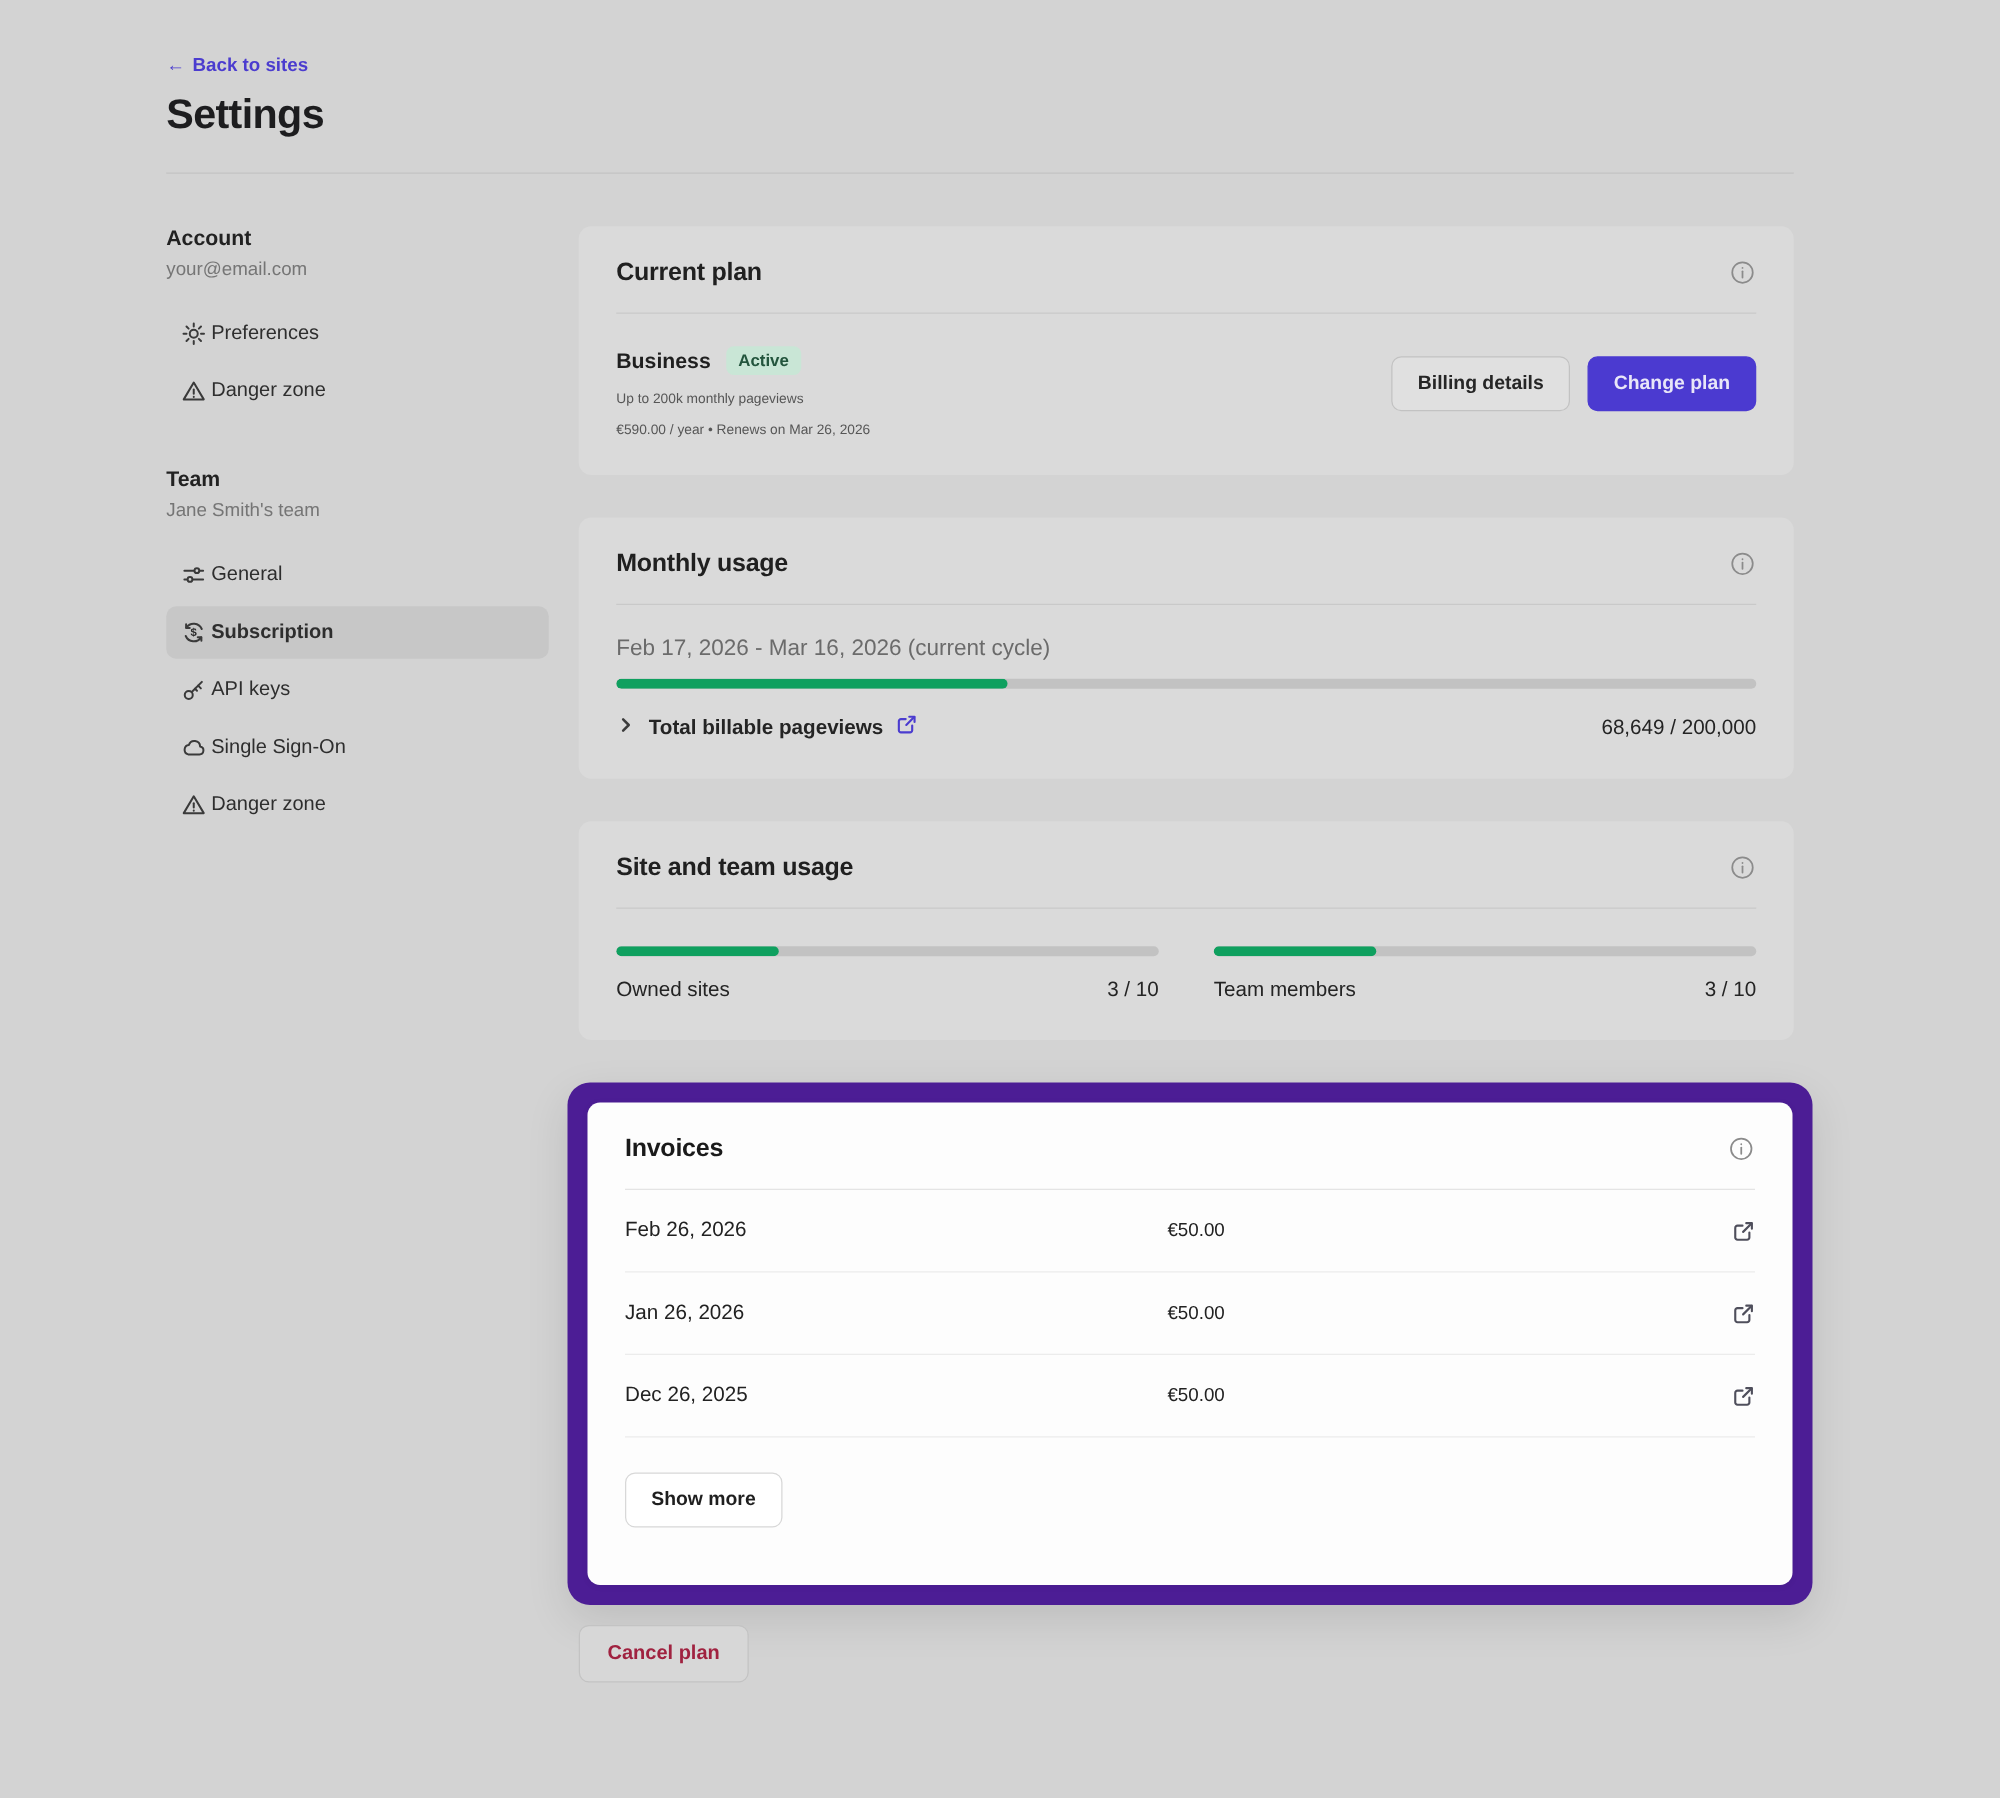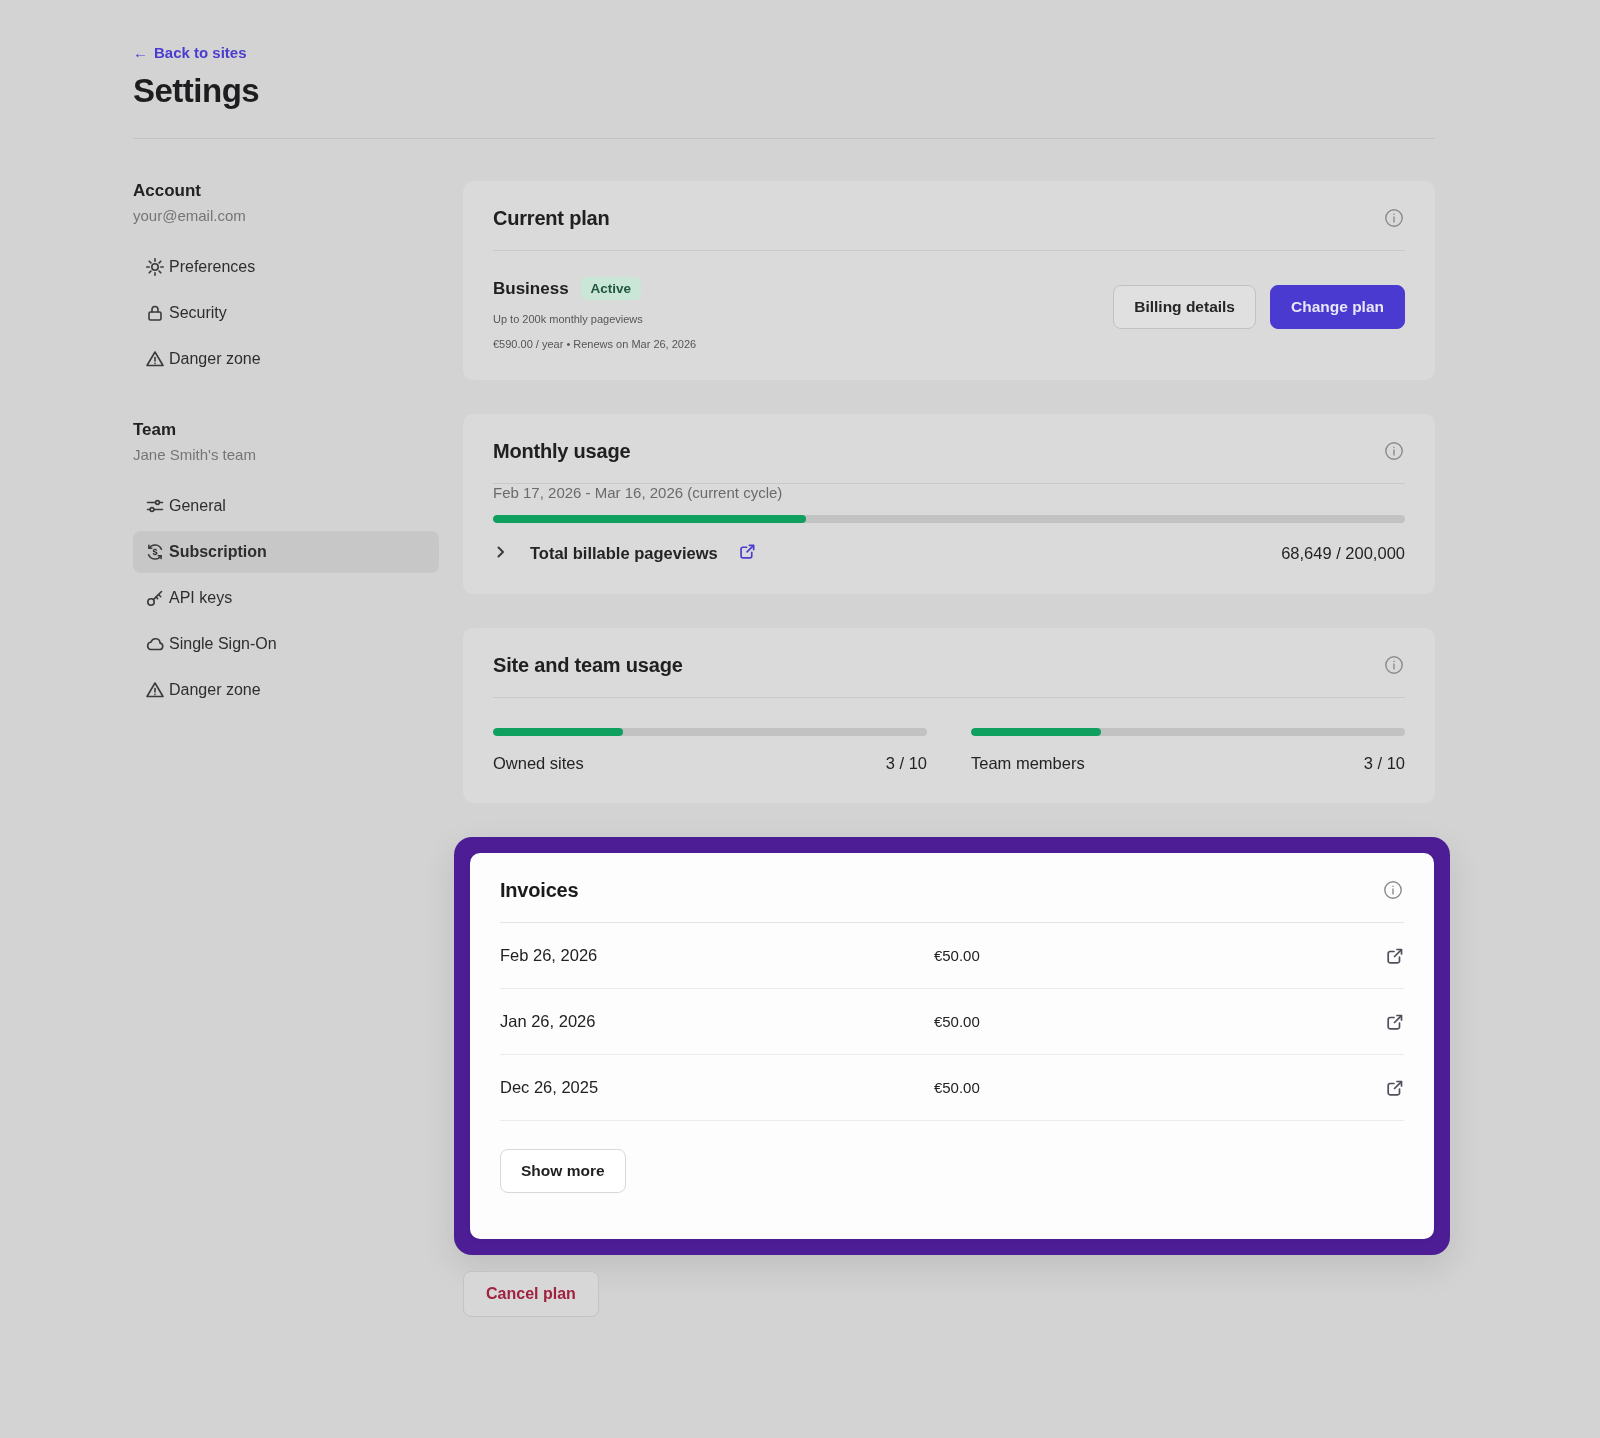--- a/index.html
+++ b/index.html
@@ -45,24 +45,24 @@
   .plan-actions { display:flex; gap:14px; margin-top:8px; }
   .btn { font-family:inherit; font-size:15.5px; border-radius:8px; padding:12px 20px; cursor:pointer; }
   .btn-secondary { background:#e0e0e0; border:1px solid #c2c2c2; color:#262626; font-weight:bold; }
   .btn-primary { background:#4b3ad0; border:1px solid #4b3ad0; color:#e8e6f8; font-weight:bold; }
 
   
   .progress { height:8px; border-radius:99px; background:#c2c2c2; overflow:hidden; }
   .progress .fill { height:100%; border-radius:99px; background:#0fa05f; }
 
   
-  .cycle-label { font-size:15px; color:#6b6b6b; }
+  .cycle-label { font-size:18px; color:#6b6b6b; margin-top:24px; }
   .usage-progress { margin-top:14px; }
   .usage-row { display:flex; align-items:center; justify-content:space-between; margin-top:20px; }
-  .usage-row-left { display:flex; align-items:center; gap:21px; }
+  .usage-row-left { display:flex; align-items:center; gap:10px; }
   .chev-icon svg { width:16px; height:16px; stroke:#3c3c3c; fill:none; stroke-width:2; stroke-linecap:round; stroke-linejoin:round; }
   .usage-row-label { font-size:16.5px; font-weight:bold; color:#242424; }
   .ext-icon svg { width:17px; height:17px; stroke:#4b3ccf; fill:none; stroke-width:1.8; stroke-linecap:round; stroke-linejoin:round; }
   .usage-row-value { font-size:16.5px; color:#242424; }
 
   
   .meters { display:flex; gap:44px; margin-top:30px; }
   .meter { flex:1; }
   .meter-labels { display:flex; justify-content:space-between; margin-top:18px; font-size:16.5px; color:#242424; }
 
@@ -103,29 +103,20 @@
         <div class="side-subtitle">your@email.com</div>
         <div class="side-nav">
           <div class="side-item">
             <span class="icn">
               <svg viewBox="0 0 20 20">
                   <circle cx="10" cy="10" r="3.2"></circle>
                   <path d="M10 1.8v2.4M10 15.8v2.4M1.8 10h2.4M15.8 10h2.4M4.2 4.2l1.7 1.7M14.1 14.1l1.7 1.7M15.8 4.2l-1.7 1.7M5.9 14.1l-1.7 1.7"></path>
                 </svg>
             </span>
             <span>Preferences</span>
-          </div>
-          <div class="side-item">
-            <span class="icn">
-              <svg viewBox="0 0 20 20">
-                  <rect x="4" y="9" width="12" height="8" rx="1.5"></rect>
-                  <path d="M7 9V6.5a3 3 0 0 1 6 0V9"></path>
-                </svg>
-            </span>
-            <span>Security</span>
           </div>
           <div class="side-item">
             <span class="icn">
               <svg viewBox="0 0 20 20">
                   <path d="M10 3 L18 16.5 H2 Z"></path>
                   <path d="M10 8.5v3.5"></path>
                   <path d="M10 14.4v.2"></path>
                 </svg>
             </span>
             <span>Danger zone</span>

